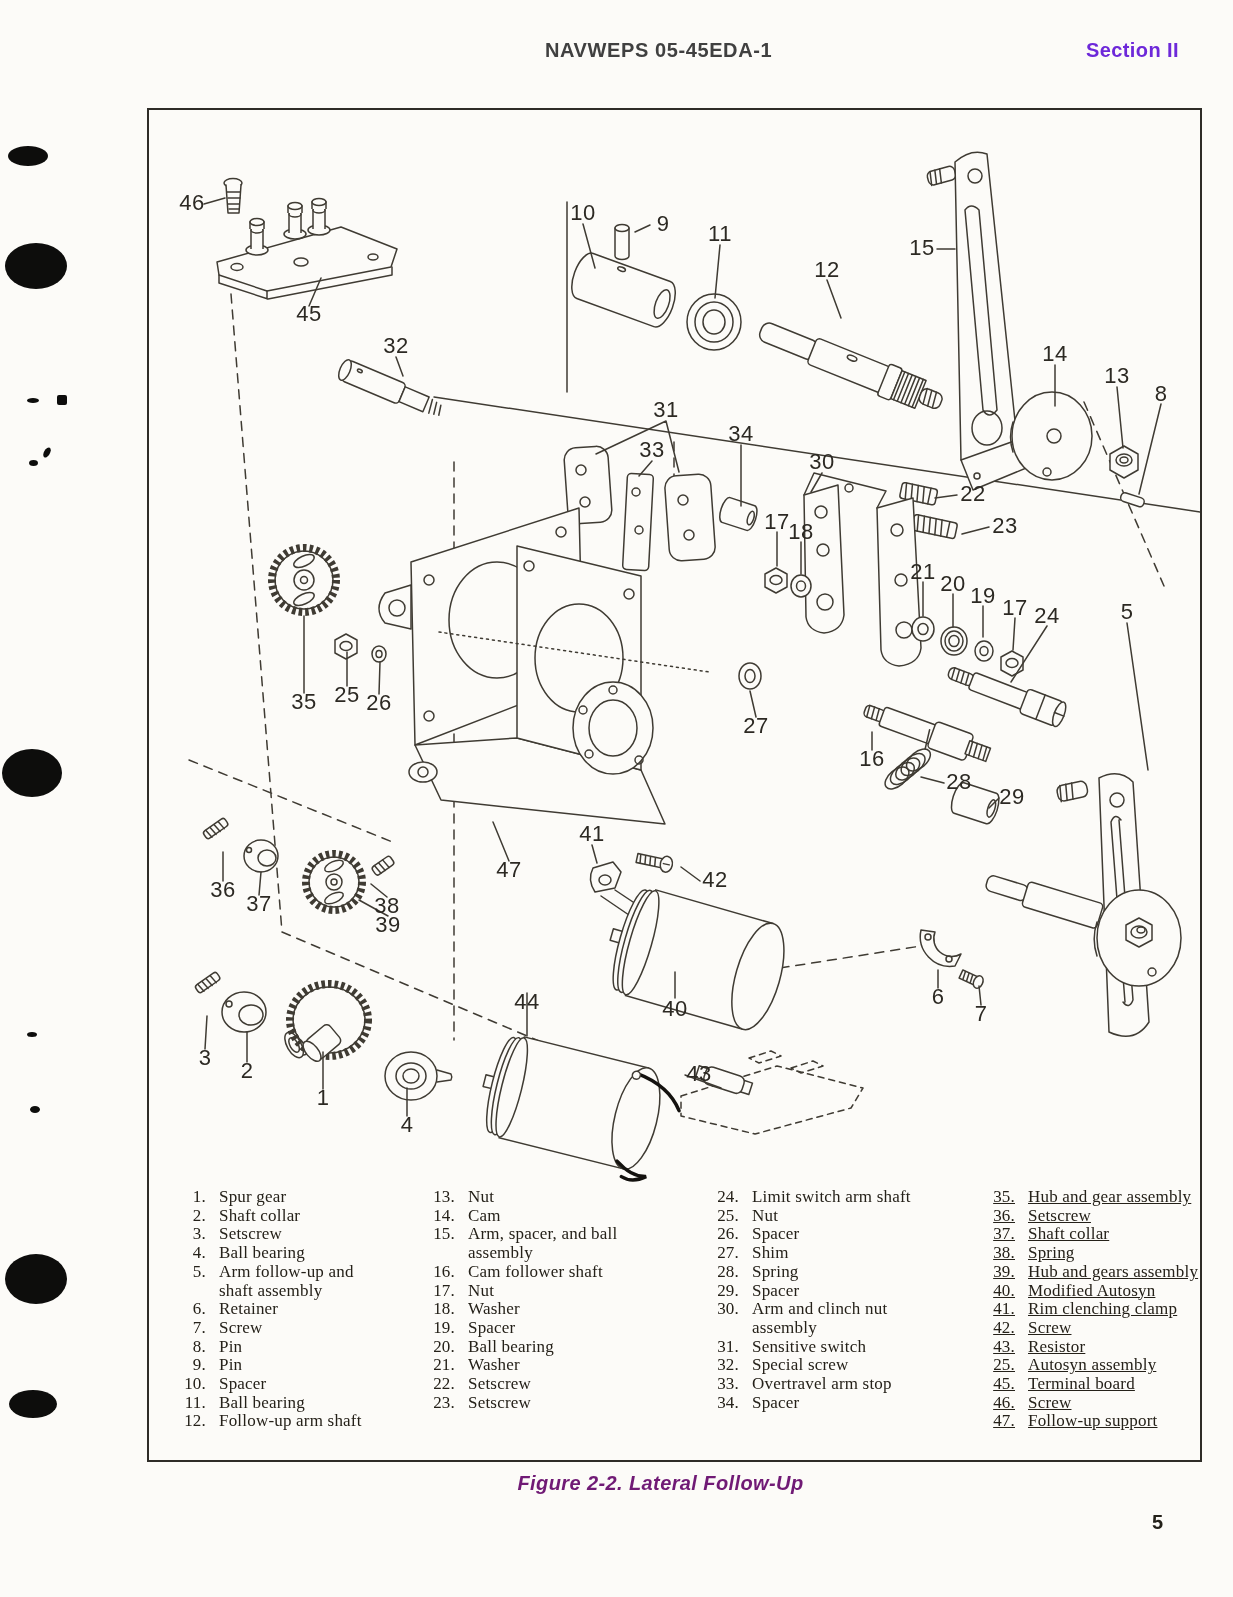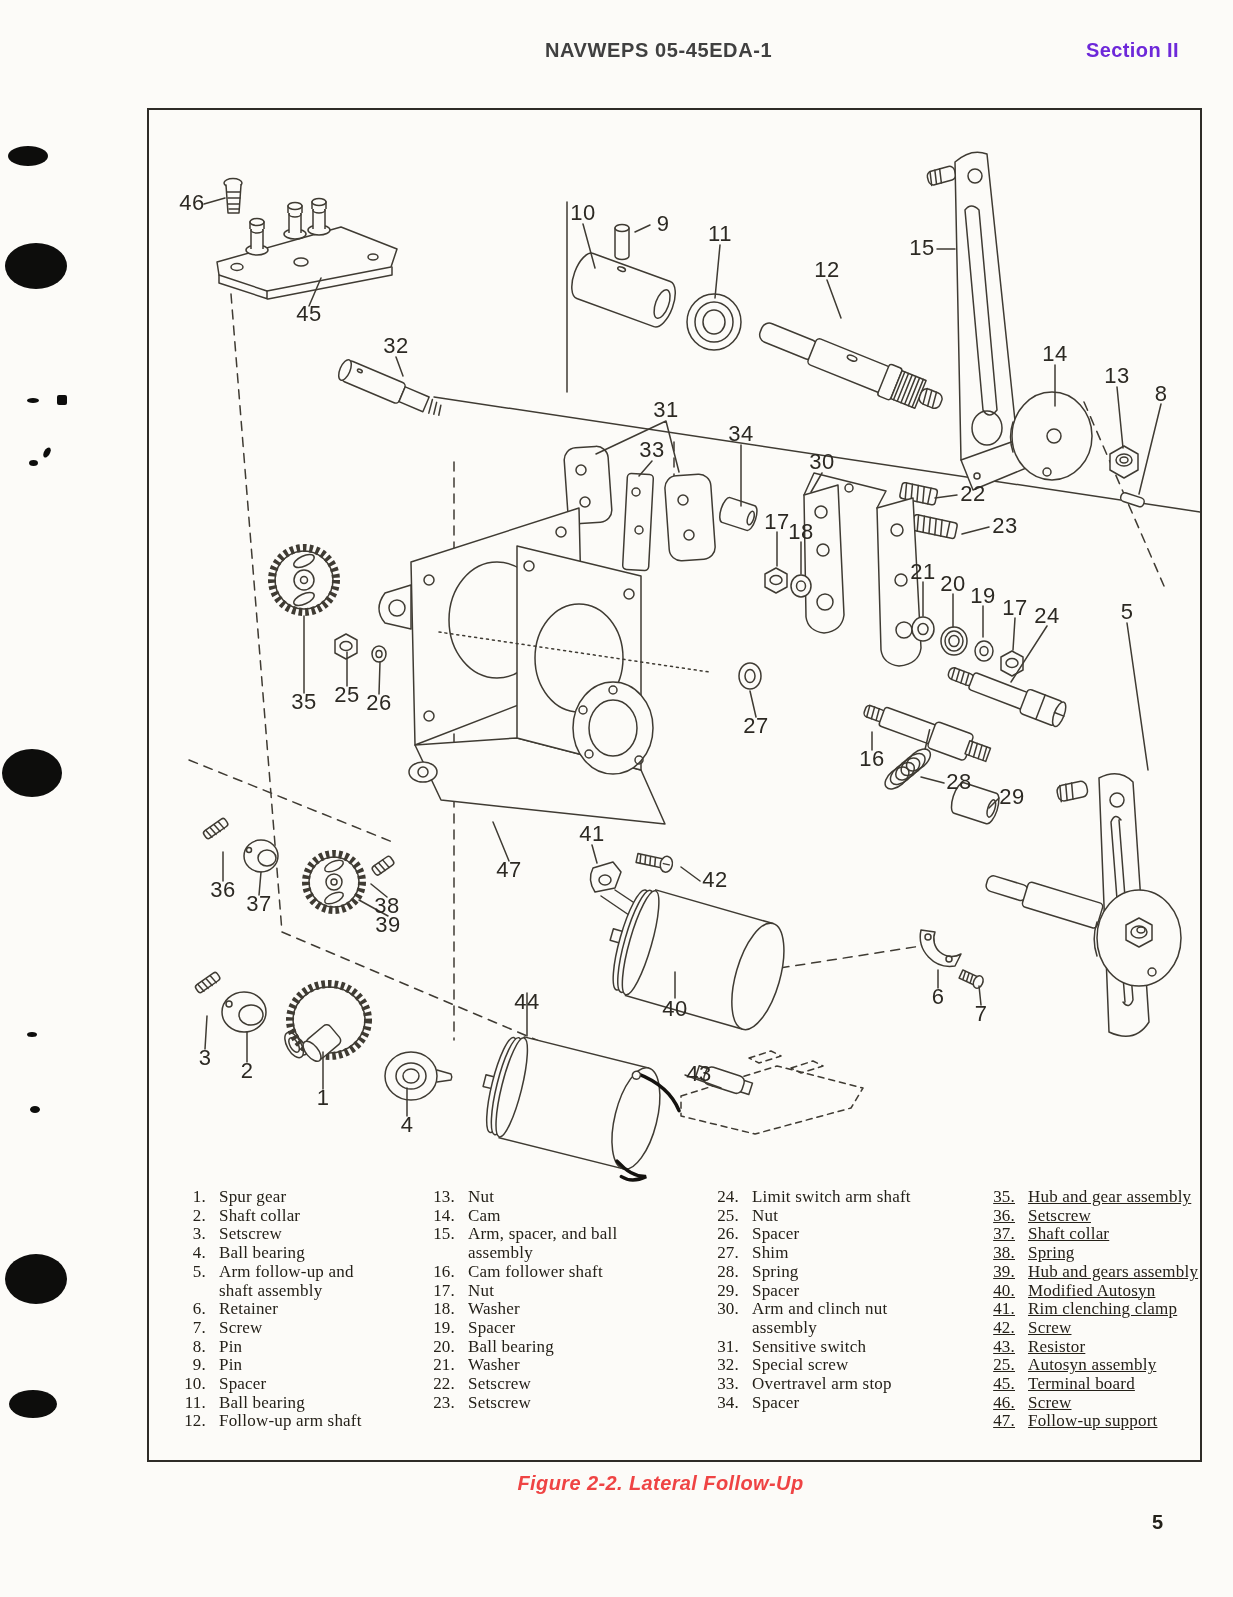--- a/index.html
+++ b/index.html
@@ -27,21 +27,21 @@
               line-height:18.7px;letter-spacing:.2px;}
   .pl-col{position:absolute;top:0;}
   .pl-col:nth-child(1){left:21px;width:246px;}
   .pl-col:nth-child(2){left:270px;width:252px;font-family:Liberation Serif, serif;}
   .pl-col:nth-child(3){left:554px;width:254px;}
   .pl-col:nth-child(4){left:830px;width:262px;text-decoration:underline;}
   .pl-row{display:flex;}
   .pl-num{width:36px;text-align:right;flex:none;}
   .pl-label{margin-left:13px;}
   .caption{position:absolute;left:135px;top:1472px;width:1051px;text-align:center;
-           font-weight:bold;font-style:italic;font-size:20px;color:#ef4444;letter-spacing:.4px;}
+           font-weight:bold;font-style:italic;font-size:20px;color:#701a75;letter-spacing:.4px;}
   .pagenum{position:absolute;left:1152px;top:1511px;font-weight:bold;font-size:20px;color:#232019;}
   .mark{position:absolute;background:#0d0d0c;border-radius:50%;}
 </style>
 </head>
 <body>
 
 <div class="mark" style="left:8px;top:146px;width:40px;height:20px;"></div>
 <div class="mark" style="left:5px;top:243px;width:62px;height:46px;"></div>
 <div class="mark" style="left:27px;top:398px;width:12px;height:5px;"></div>
 <div class="mark" style="left:57px;top:395px;width:10px;height:10px;border-radius:2px;"></div>

